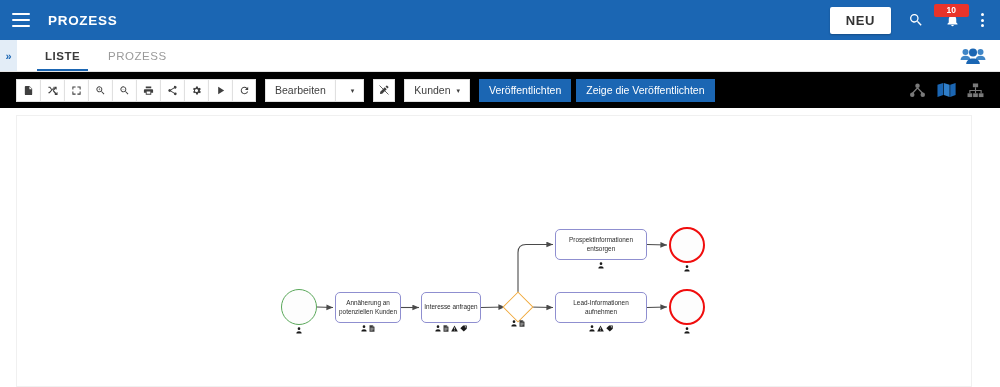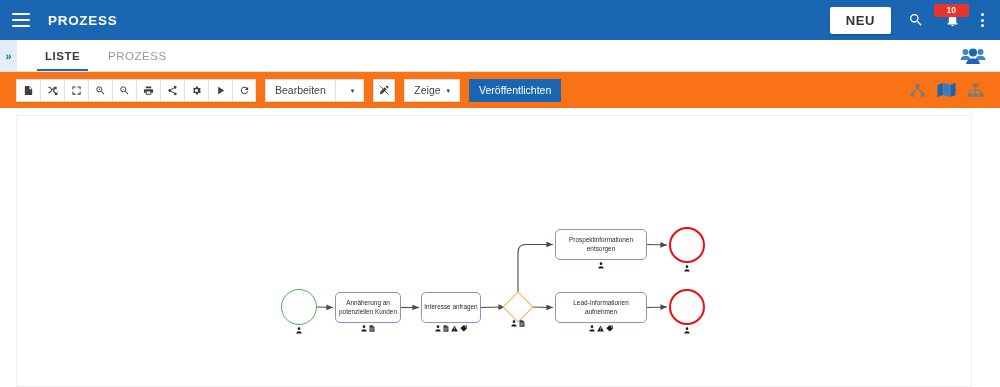--- a/index.html
+++ b/index.html
@@ -59,21 +59,21 @@
   .tab.active:after{
     content:""; position:absolute; left:6px; right:6px; bottom:0; height:2px;
     background:#1b66b3;
   }
   #people-icon{ margin-left:auto; margin-right:14px; display:flex;
     align-items:center; cursor:pointer; }
 
   
   #toolbar{
     height:36px; display:flex; align-items:center; padding:0 16px; gap:0;
-    background:#f97316;
+    background:#000000;
   }
   .tgroup{ display:flex; align-items:center; }
   .tbtn{
     width:24px; height:23px; background:#fff; border:1px solid #e0e0e0;
     border-right:none; display:flex; align-items:center; justify-content:center;
     cursor:pointer; box-shadow:0 1px 1px rgba(0,0,0,.07);
   }
   .tbtn:last-child{ border-right:1px solid #e0e0e0; }
   .tbtn svg{ fill:#3f3f3f; }
   .gap{ width:9px; }
@@ -244,28 +244,29 @@
   <div class="cbtn">
     <svg width="12" height="12" viewBox="0 0 24 24">
         <path d="M16.8 3.3a1.2 1.2 0 0 1 1.7 0l2.2 2.2a1.2 1.2 0 0 1 0 1.7L18.9 9 15 5.1l1.8-1.8zM13.6 6.5 17.5 10.4 8.4 19.5l-4.4.5.5-4.4 9.1-9.1z" fill="#3f3f3f"></path>
         <path d="M3 3 L21 21" stroke="#3f3f3f" stroke-width="1.6" fill="none"></path>
       </svg>
   </div>
 
   <div class="gap"></div>
 
   <button class="mbtn">
-    <span>Zeige</span>
+    <span>Kunden</span>
     <span class="caret">▾</span>
   </button>
 
   <div class="gap"></div>
 
   <button class="bluebtn">Veröffentlichten</button>
   <div style="width:5px"></div>
+  <button class="bluebtn">Zeige die Veröffentlichten</button>
 
   <div class="viewicons">
     <div>
       <svg width="17" height="15" viewBox="0 0 18 16">
         <circle cx="9" cy="3" r="2.4" fill="#7a7a7a"></circle>
         <circle cx="3.4" cy="12.6" r="2.4" fill="#7a7a7a"></circle>
         <circle cx="14.6" cy="12.6" r="2.4" fill="#7a7a7a"></circle>
         <path d="M9 5.2 L3.4 11.2 M9 5.2 L14.6 11.2" stroke="#7a7a7a" stroke-width="1.5" fill="none"></path>
       </svg>
     </div>

